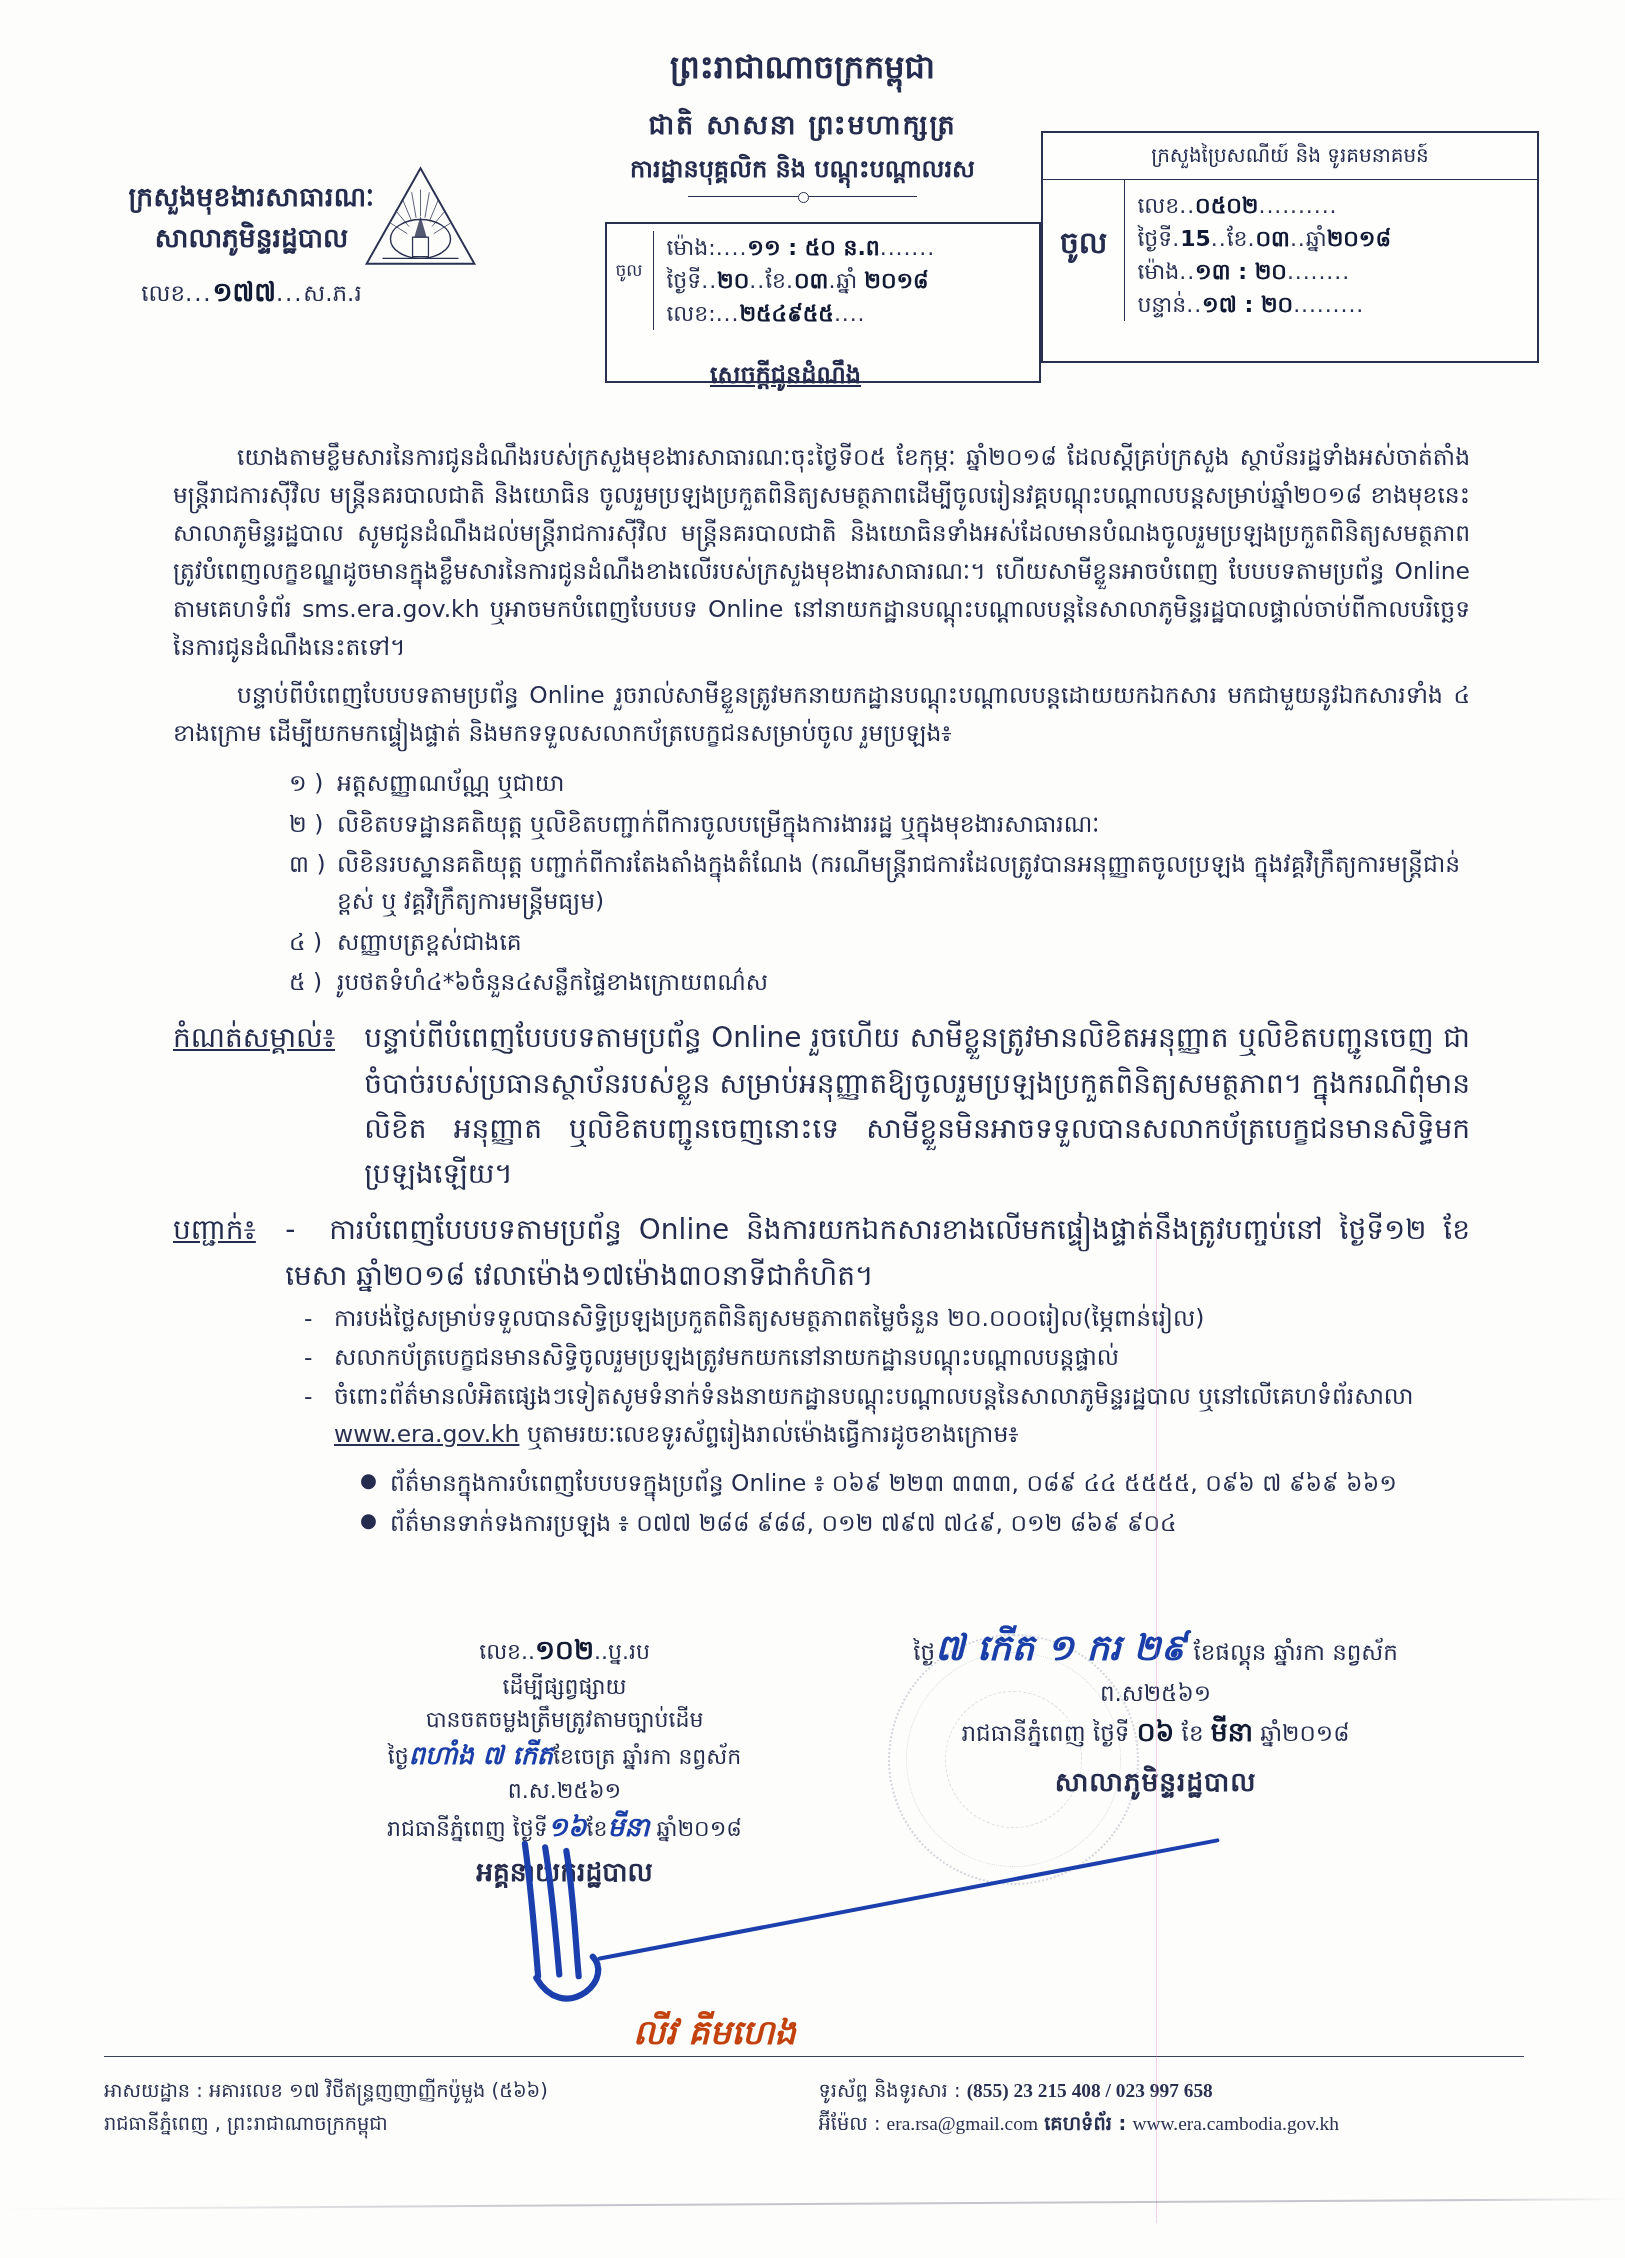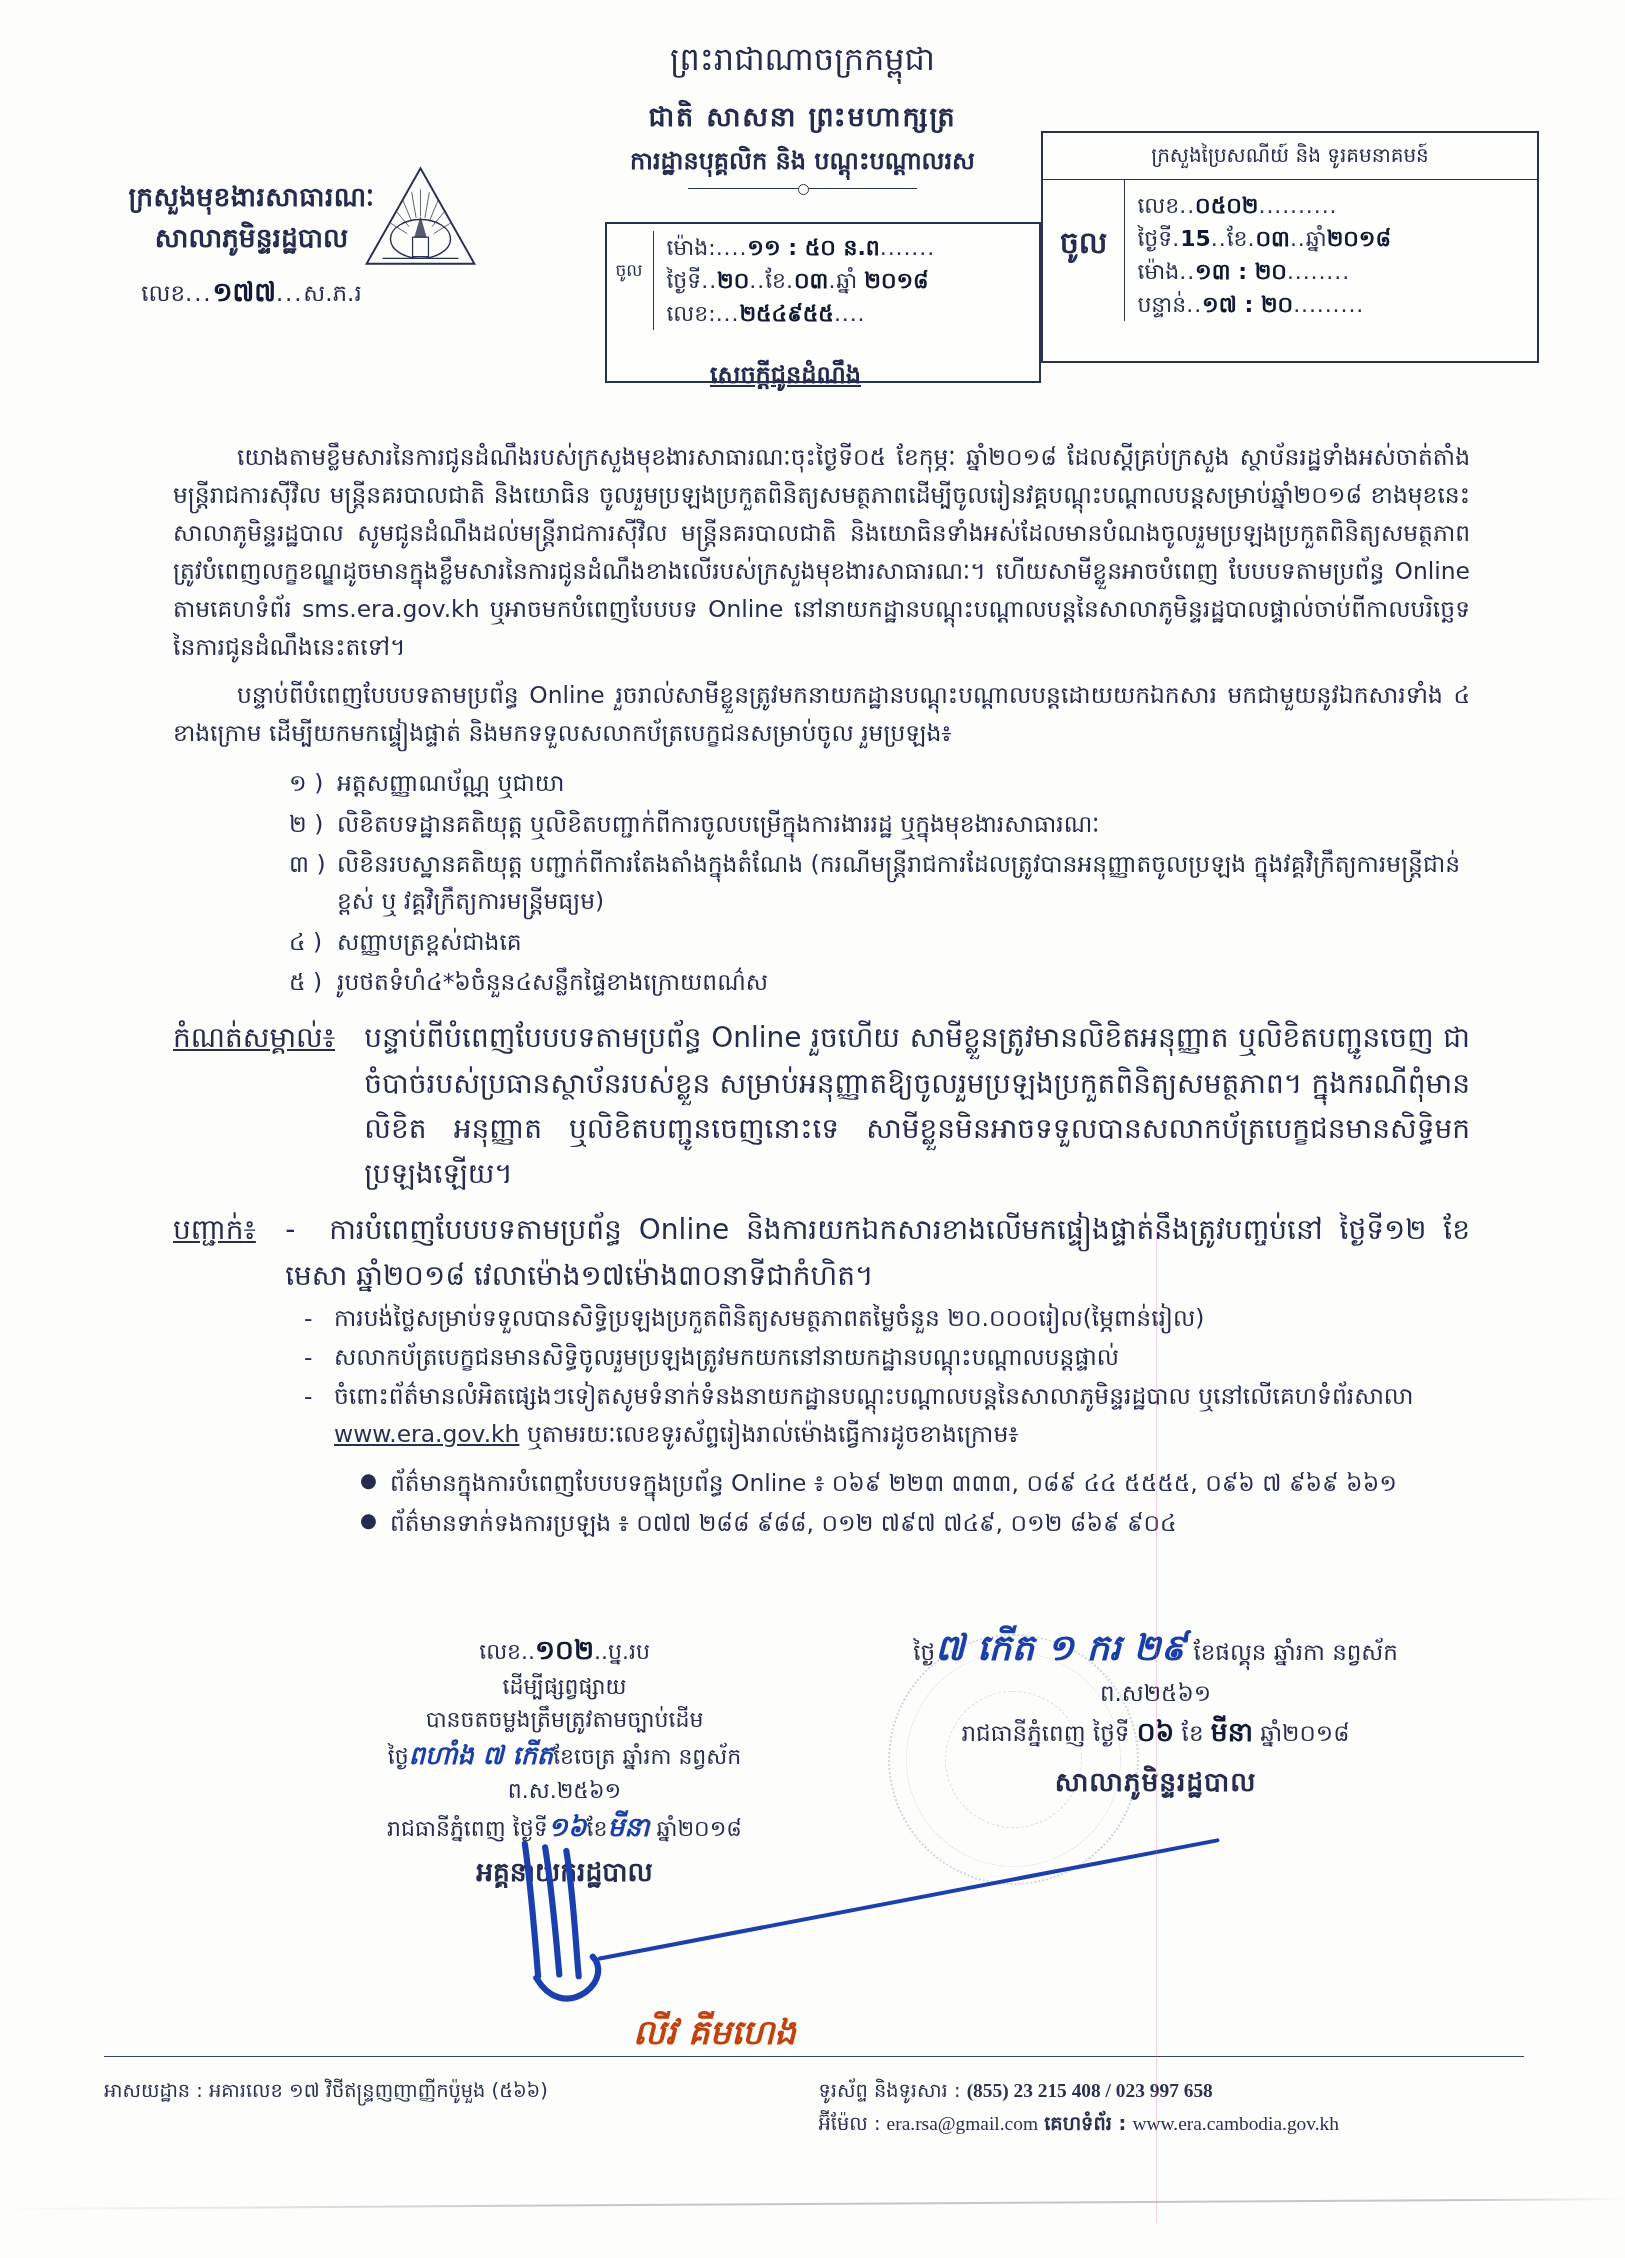--- a/index.html
+++ b/index.html
@@ -50,21 +50,21 @@
     width: 115px; height: 106px;
   }
 
   .hdr-center {
     position: absolute;
     left: 476px; top: 35px;
     width: 653px;
     text-align: center;
     line-height: 1.5;
   }
-  .hdr-center .t1 { font-size: 32px; font-weight: normal; }
+  .hdr-center .t1 { font-size: 32px; font-weight: bold; margin-top: 8px; }
   .hdr-center .t2 { font-size: 27px; font-weight: bold; margin-top: 14px; letter-spacing: 1.8px; }
   .hdr-center .t3 { font-size: 24px; font-weight: bold; margin-top: 5.3px; }
   .hdr-center .sep {
     width: 229px; height: 0;
     border-top: 1.8px solid #2a3050;
     margin: 8.8px auto 0 auto;
     position: relative;
   }
   .hdr-center .sep::after {
     content: "";
@@ -512,20 +512,21 @@
 
   <div class="sig-name kh">លីវ គីមហេង</div>
 
   <div class="footer-rule"></div>
   <div class="footer">
     <div class="fcol left">
       <div>
         <span class="kh">អាសយដ្ឋាន :</span>
         <span class="kh">អគារលេខ  ១៧  វិថីឥន្រ្ទញញាញ្ញីកប៉ូមួង  (៥៦៦)</span>
       </div>
+      <div class="kh">រាជធានីភ្នំពេញ  ,  ព្រះរាជាណាចក្រកម្ពុជា</div>
     </div>
     <div class="fcol">
       <div>
         <span class="kh">ទូរស័ព្ទ និងទូរសារ :</span>
         <span class="mono bold">(855) 23 215 408 / 023 997 658</span>
       </div>
       <div>
         <span class="kh">អ៊ីម៉ែល :</span>
         <span class="mono">era.rsa@gmail.com</span>
         <span class="kh bold">គេហទំព័រ :</span>

